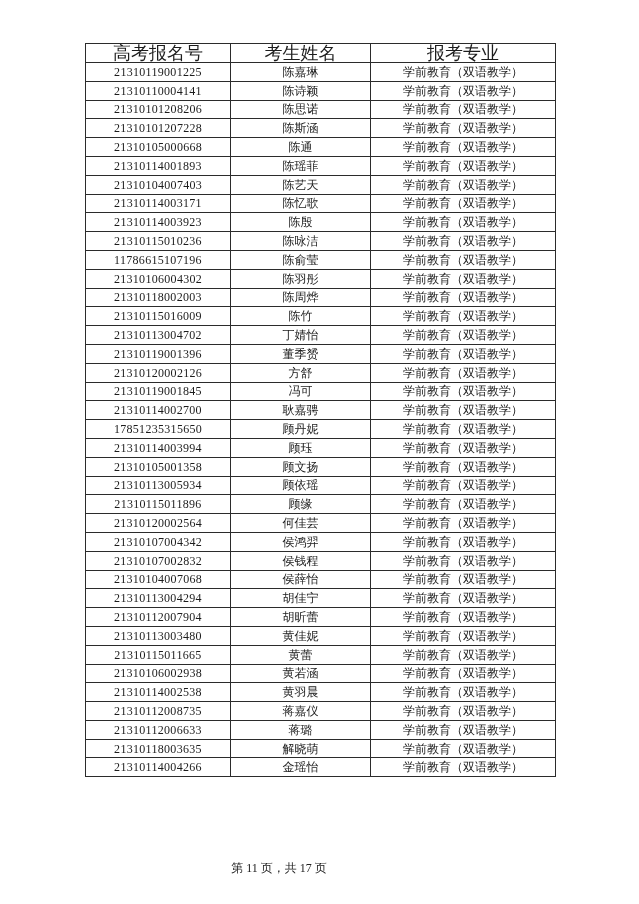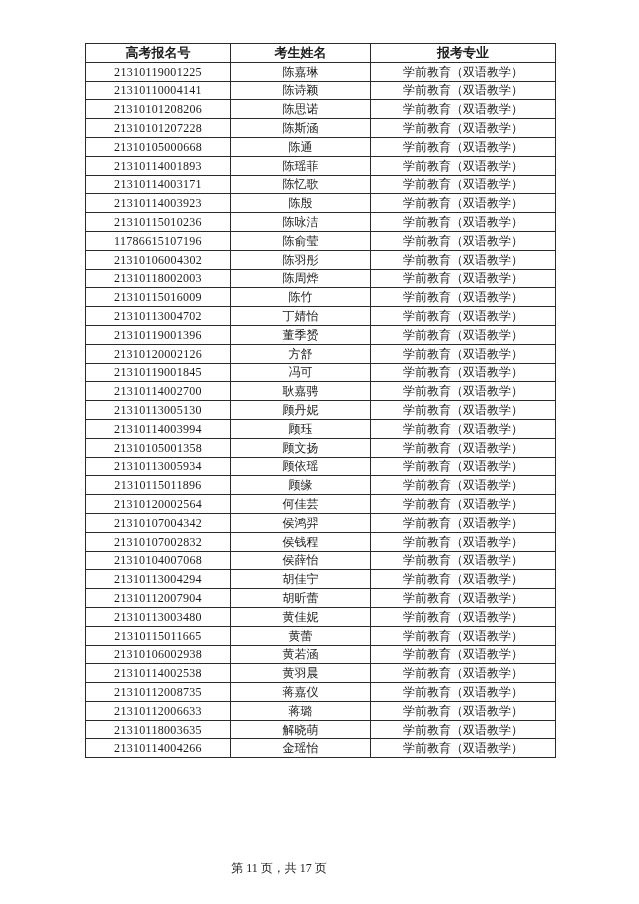--- a/index.html
+++ b/index.html
@@ -35,22 +35,21 @@
     padding: 0 2px;
     text-align: center;
     vertical-align: middle;
     font-weight: normal;
     font-size: 12px;
     line-height: 1;
     white-space: nowrap;
     overflow: hidden;
   }
   table.reg-table th {
-    font-size: 13px;
-    font-weight: bold;
+    font-size: 18px;
   }
   td.cell-id {
     font-family: "Liberation Serif", "DejaVu Serif", serif;
     font-size: 12.5px;
     letter-spacing: 0.3px;
   }
   .page-footer {
     position: absolute;
     left: 0;
     top: 860px;
@@ -109,20 +108,25 @@
           <td class="cell-name">陈通</td>
           <td class="cell-major">学前教育（双语教学）</td>
         </tr>
 
         <tr>
           <td class="cell-id">21310114001893</td>
           <td class="cell-name">陈瑶菲</td>
           <td class="cell-major">学前教育（双语教学）</td>
         </tr>
 
+        <tr>
+          <td class="cell-id">21310104007403</td>
+          <td class="cell-name">陈艺天</td>
+          <td class="cell-major">学前教育（双语教学）</td>
+        </tr>
 
         <tr>
           <td class="cell-id">21310114003171</td>
           <td class="cell-name">陈忆歌</td>
           <td class="cell-major">学前教育（双语教学）</td>
         </tr>
 
         <tr>
           <td class="cell-id">21310114003923</td>
           <td class="cell-name">陈殷</td>
@@ -184,21 +188,21 @@
         </tr>
 
         <tr>
           <td class="cell-id">21310114002700</td>
           <td class="cell-name">耿嘉骋</td>
           <td class="cell-major">学前教育（双语教学）</td>
         </tr>
 
 
         <tr>
-          <td class="cell-id">21310113005130</td>
+          <td class="cell-id">17851235315650</td>
           <td class="cell-name">顾丹妮</td>
           <td class="cell-major">学前教育（双语教学）</td>
         </tr>
 
         <tr>
           <td class="cell-id">21310114003994</td>
           <td class="cell-name">顾珏</td>
           <td class="cell-major">学前教育（双语教学）</td>
         </tr>
 

